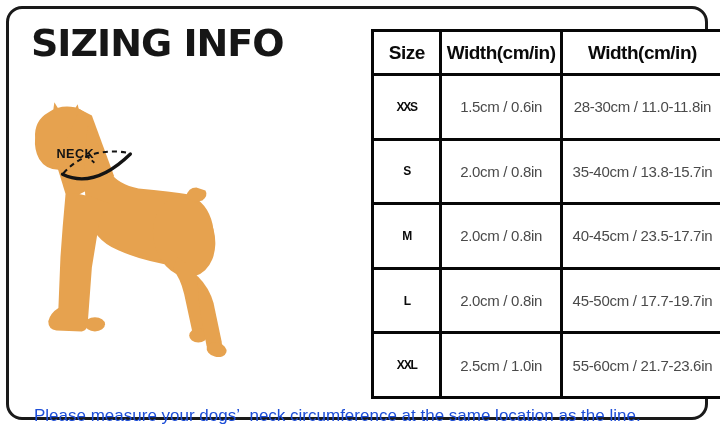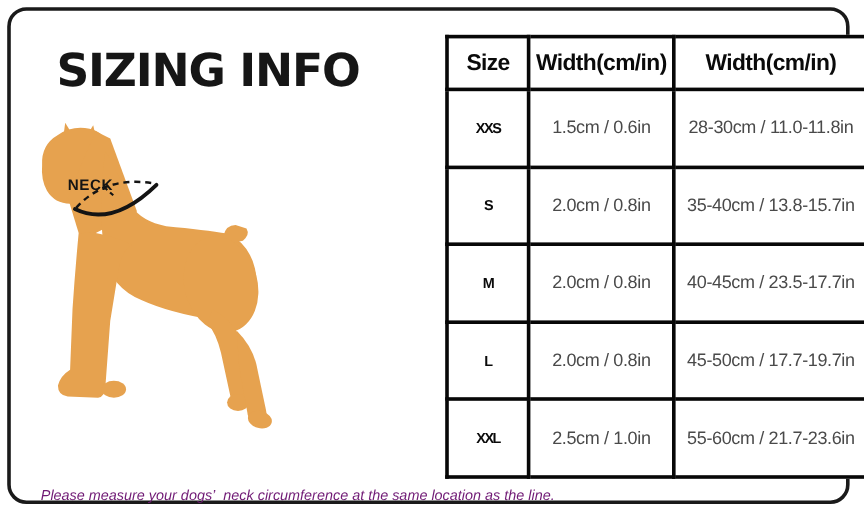--- a/index.html
+++ b/index.html
@@ -5,21 +5,21 @@
   html,body{margin:0;padding:0;}
   body{
     width:720px;height:432px;position:relative;background:#ffffff;
     font-family:"Liberation Sans", sans-serif;color:#0d0d0d;overflow:hidden;
   }
   .frame{
     position:absolute;left:6px;top:6px;width:702px;height:414px;
     border:3px solid #1a1a1a;border-radius:16px;background:#ffffff;box-sizing:border-box;
   }
   .title{
-    position:absolute;left:22px;top:12px;margin:16px;
+    position:absolute;left:22px;top:12px;margin:0;
     font-family:"DejaVu Sans","Liberation Sans",sans-serif;
     font-size:38px;font-weight:800;letter-spacing:-1px;color:#161616;white-space:nowrap;
   }
   .dog-figure{position:absolute;left:20px;top:86px;width:218px;height:266px;}
   .dog-figure svg{width:100%;height:100%;display:block;}
   .neck-text{
     font-family:"Liberation Sans",sans-serif;font-weight:bold;font-size:12.5px;
     letter-spacing:0.5px;fill:#141414;
   }
   .sizing-table-wrap{position:absolute;left:320px;top:20px;width:354px;height:370px;padding-left:42px;}
@@ -34,21 +34,21 @@
     font-size:19px;font-weight:800;color:#0a0a0a;letter-spacing:-0.5px;white-space:nowrap;
   }
   td.size{
     font-size:12px;font-weight:800;color:#0a0a0a;letter-spacing:-1.2px;white-space:nowrap;
   }
   td.val{
     font-size:15px;font-weight:400;color:#4a4a4a;letter-spacing:-0.3px;white-space:nowrap;
   }
   .caption{
     position:absolute;left:25px;top:397px;width:672px;
-    font-size:12px;font-weight:400;color:#701a75;white-space:nowrap;font-style:italic;
+    font-size:17px;font-weight:400;color:#1d4ed8;white-space:nowrap;
   }
 </style>
 </head>
 <body>
 
 <div class="frame">
 
   <h1 class="title">SIZING INFO</h1>
 
   <div class="dog-figure">

